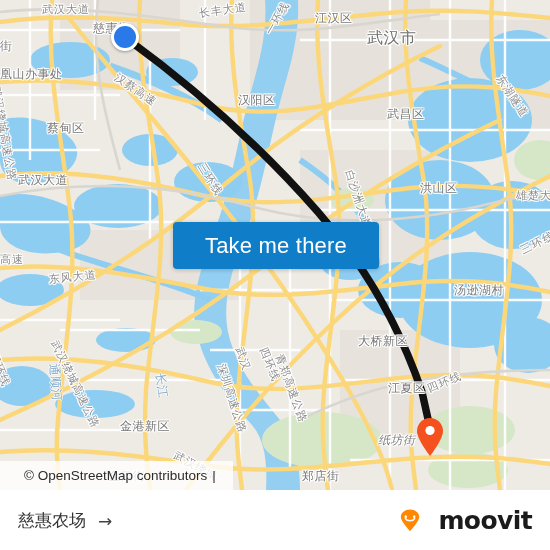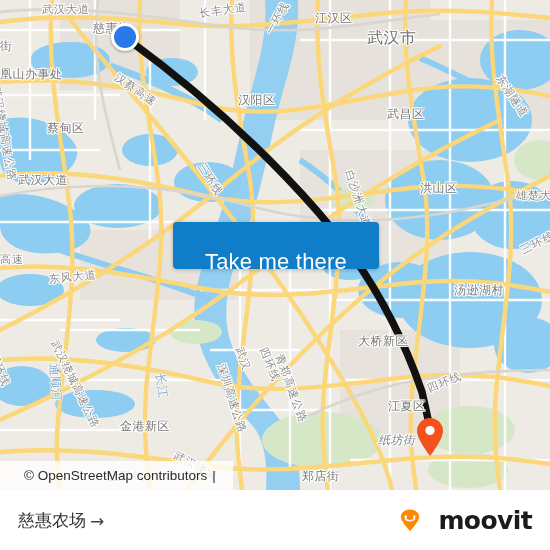--- a/index.html
+++ b/index.html
@@ -71,21 +71,21 @@
     color: #ffffff;
     border: none;
     border-radius: 4px;
     font-family: "Liberation Sans", sans-serif;
     font-size: 22px;
     font-weight: 400;
     letter-spacing: .2px;
     cursor: pointer;
     box-shadow: 0 1px 4px rgba(0,0,0,.22);
     line-height: 47px;
-    padding: 16px;
+    padding: 0;
     text-align: center;
   }
 
   
   #attribution {
     position: absolute;
     left: 0; top: 461px;
     height: 29px;
     padding: 0 12px 0 24px;
     background: rgba(255,255,255,.80);
@@ -106,21 +106,21 @@
     background: #ffffff;
     display: flex;
     align-items: center;
     justify-content: space-between;
     padding: 0 18px 0 18px;
     border-top: 1px solid #ffffff;
   }
   #route-summary {
     display: flex;
     align-items: center;
-    gap: 4px;
+    gap: 12px;
     font-family: "DejaVu Sans", "Liberation Sans", sans-serif;
     font-size: 17px;
     color: #333333;
     white-space: nowrap;
   }
   #route-summary .arrow { font-size: 17px; color:#444; }
   #moovit-logo {
     display: flex;
     align-items: center;
     gap: 18px;
@@ -265,21 +265,21 @@
         <div class="maplabel lbl-area" style="left: 358px; top: 333px;">大桥新区</div>
         <div class="maplabel lbl-road" style="left: 61px; top: 338px; transform: rotate(64deg); transform-origin: left top;">武汉绕城高速公路</div>
         <div class="maplabel lbl-water" style="left: 62px; top: 363px; transform: rotate(85deg); transform-origin: left top;">通顺河</div>
         <div class="maplabel lbl-road" style="left: 246px; top: 345px; transform: rotate(70deg); transform-origin: left top;">武汉</div>
         <div class="maplabel lbl-road" style="left: 270px; top: 345px; transform: rotate(68deg); transform-origin: left top;">四环线</div>
         <div class="maplabel lbl-road" style="left: 286px; top: 352px; transform: rotate(70deg); transform-origin: left top;">青郑高速公路</div>
         <div class="maplabel lbl-road" style="left: 0px; top: 350px; transform: rotate(68deg); transform-origin: left top;">四环线</div>
         <div class="maplabel lbl-road" style="left: 228px; top: 362px; transform: rotate(72deg); transform-origin: left top;">深圳高速公路</div>
         <div class="maplabel lbl-water" style="left: 168px; top: 372px; transform: rotate(82deg); transform-origin: left top;">长江</div>
         <div class="maplabel lbl-road" style="left: 425px; top: 382px; transform: rotate(-22deg); transform-origin: left top;">四环线</div>
-        <div class="maplabel lbl-area" style="left: 388px; top: 398px;">江夏区</div>
+        <div class="maplabel lbl-area" style="left: 388px; top: 380px;">江夏区</div>
         <div class="maplabel lbl-area" style="left: 120px; top: 418px;">金港新区</div>
         <div class="maplabel lbl-small" style="left: 378px; top: 432px; font-style: italic;">纸坊街</div>
         <div class="maplabel lbl-road" style="left: 178px; top: 448px; transform: rotate(28deg); transform-origin: left top;">武汉绕城</div>
         <div class="maplabel lbl-area" style="left: 108px; top: 468px;">金口街</div>
         <div class="maplabel lbl-area" style="left: 302px; top: 468px;">郑店街</div>
       </div>
 
     <div id="origin-marker" style="left:111px; top:23px;"></div>
 
     <div id="dest-marker" style="left:415px; top:417px;">

